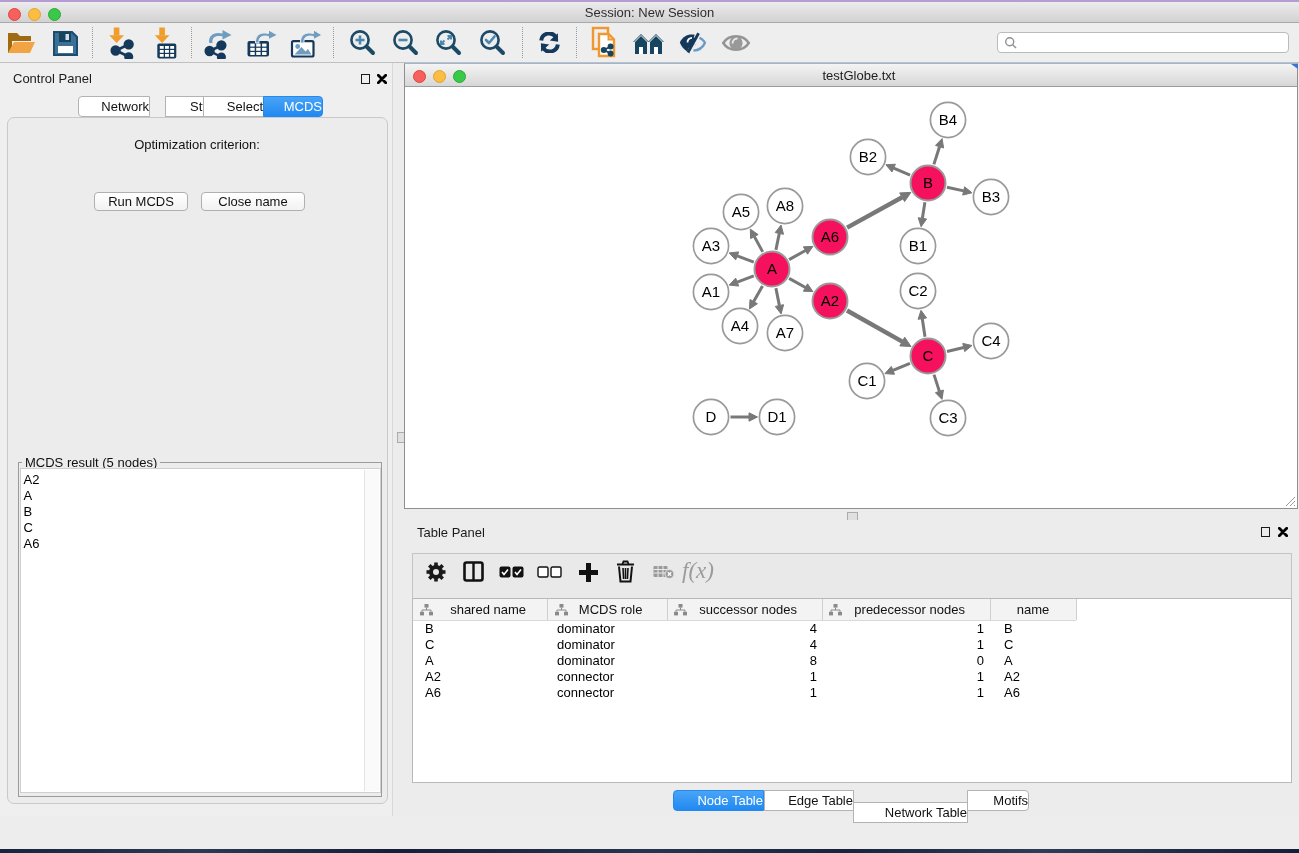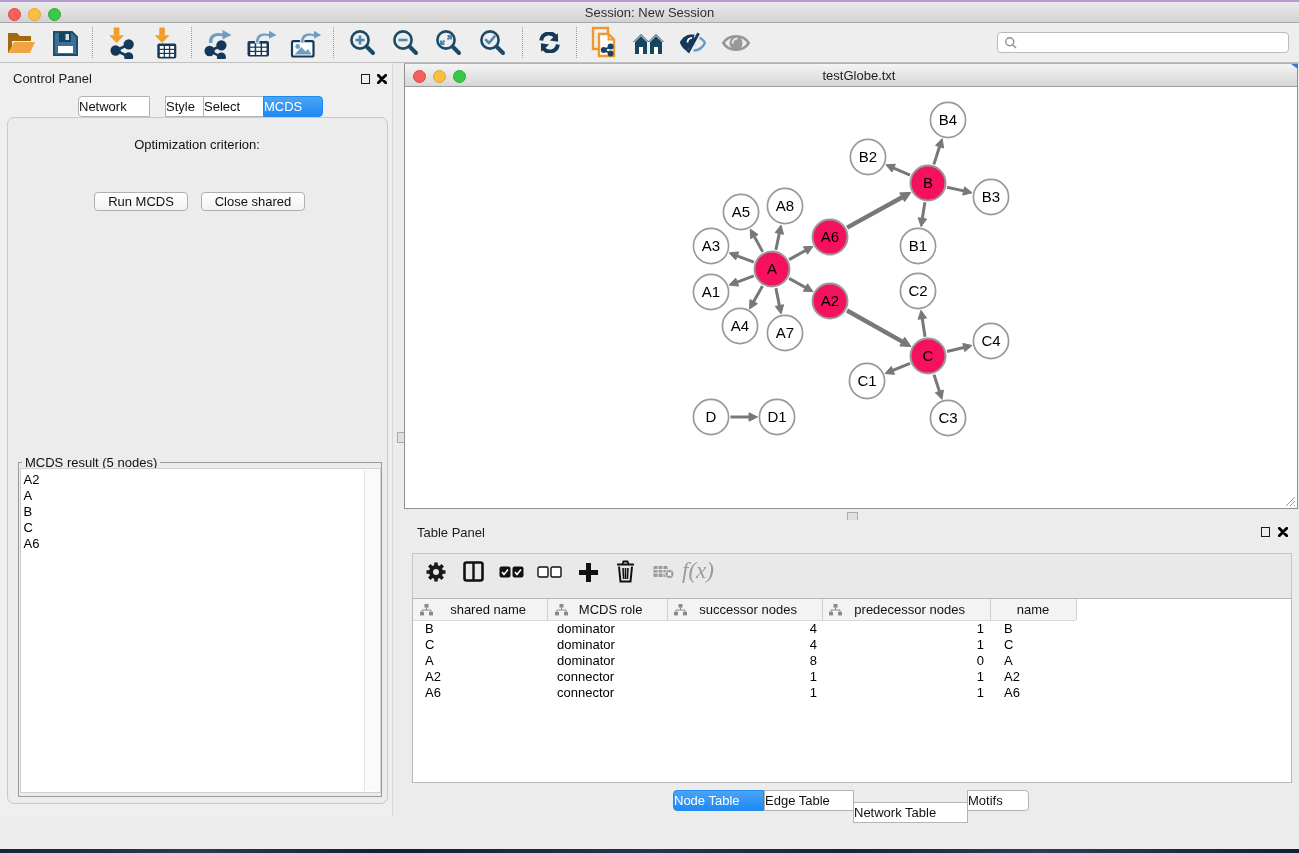--- a/index.html
+++ b/index.html
@@ -3,21 +3,21 @@
 <meta charset="utf-8">
 <style>
 html,body{margin:0;padding:0;}
 body{width:1299px;height:853px;overflow:hidden;font-family:"Liberation Sans",sans-serif;}
 #app{position:relative;width:1299px;height:853px;background:#ededed;overflow:hidden;text-decoration:underline;}
 .abs{position:absolute;}
 .tl{position:absolute;width:11px;height:11px;border-radius:50%;top:6px;}
 svg text{font-family:"Liberation Sans",sans-serif;}
 .sep{position:absolute;top:4px;height:31px;width:0;border-left:1px dotted #9a9a9a;}
 .icon{position:absolute;top:27px;}
-.tab{position:absolute;height:19px;background:#fff;border:1px solid #b3b3b3;font-size:13px;color:#111;text-align:left;line-height:19px;}
+.tab{position:absolute;height:19px;background:#fff;border:1px solid #b3b3b3;font-size:13px;color:#111;text-align:right;line-height:19px;}
 .tabsel{background:linear-gradient(#4aa4f6,#2089f2);color:#fff;border-color:#2089f2;}
 </style>
 </head>
 <body>
 <div id="app">
 
 <div class="abs" style="left:0;top:0;width:1299px;height:2px;background:#b59cd3;"></div>
 
 <div class="abs" style="left:0;top:2px;width:1299px;height:20px;background:linear-gradient(#ebebeb,#d2d2d2);border-bottom:1px solid #a9a9a9;">
   <div class="tl" style="left:7.5px;background:#f6615e;border:0.5px solid #e0443e;"></div>
@@ -215,21 +215,21 @@
   <div class="tab" style="left:78px;top:33px;width:70px;border-radius:4px 0 0 4px;">Network</div>
   <div class="tab" style="left:149px;top:33px;width:53px;margin-left:16px;">Style</div>
   <div class="tab" style="left:203px;top:33px;width:59px;">Select</div>
   <div class="tab tabsel" style="left:263px;top:33px;width:58px;border-radius:0 4px 4px 0;">MCDS</div>
 
   <div class="abs" style="left:7px;top:54px;width:379px;height:685px;background:#ececec;border:1px solid #c9c9c9;border-radius:7px;"></div>
   <div class="abs" style="left:8px;top:74px;width:378px;text-align:center;font-size:13px;color:#111;">Optimization criterion:</div>
 
 
   <div class="abs" style="left:94px;top:129px;width:92px;height:17px;background:linear-gradient(#ffffff,#f2f2f2);border:1px solid #b0b0b0;border-radius:4px;text-align:center;font-size:13px;line-height:17px;color:#111;">Run MCDS</div>
-  <div class="abs" style="left:201px;top:129px;width:102px;height:17px;background:linear-gradient(#ffffff,#f2f2f2);border:1px solid #b0b0b0;border-radius:4px;text-align:center;font-size:13px;line-height:17px;color:#111;">Close shared</div>
+  <div class="abs" style="left:201px;top:129px;width:102px;height:17px;background:linear-gradient(#ffffff,#f2f2f2);border:1px solid #b0b0b0;border-radius:4px;text-align:center;font-size:13px;line-height:17px;color:#111;">Close name</div>
 
   <div class="abs" style="left:18px;top:399px;width:362px;height:333px;border:1px solid #9b9b9b;"></div>
   <div class="abs" style="left:22px;top:392px;background:#ececec;padding:0 3px;font-size:13px;color:#111;">MCDS result (5 nodes)</div>
   <div class="abs" style="left:19.5px;top:405px;width:359px;height:323px;background:#fff;border:1px solid #cfcfcf;">
      <div class="abs" style="right:1px;top:1px;width:14px;height:321px;background:#fafafa;border-left:1px solid #e4e4e4;"></div>
      <div class="abs" style="left:3px;top:3px;font-size:13px;line-height:16px;color:#000;">A2<br>A<br>B<br>C<br>A6</div>
   </div>
 </div>
 
 <div class="abs" style="left:392px;top:63px;width:1px;height:753px;background:#d8d8d8;"></div>

